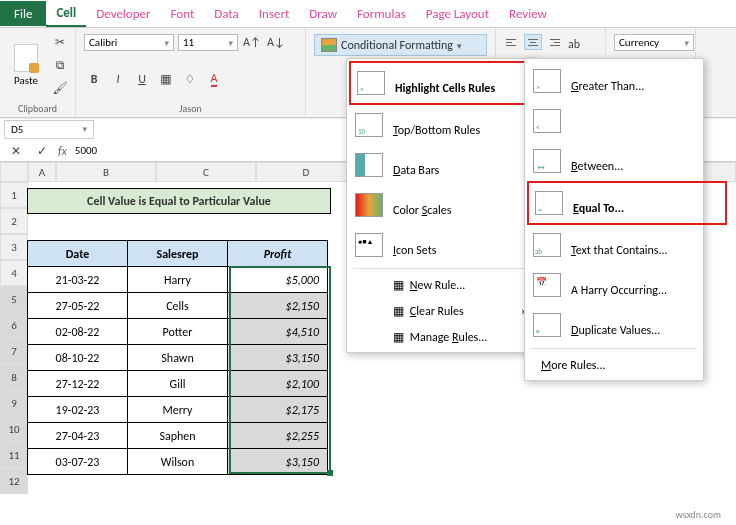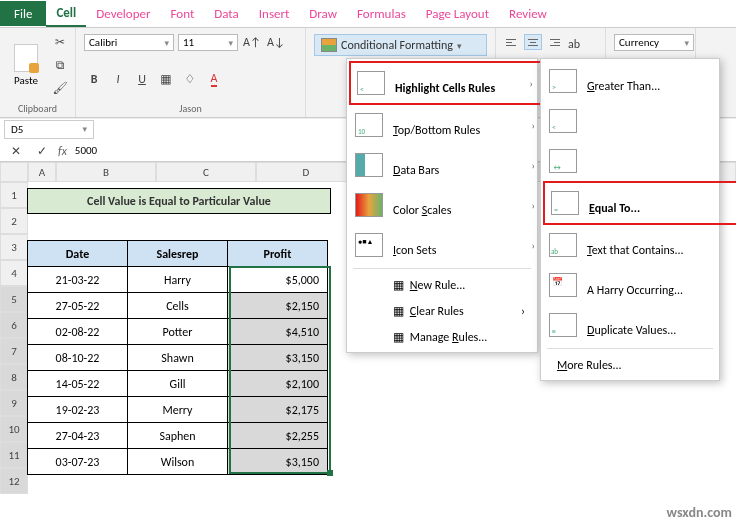--- a/index.html
+++ b/index.html
@@ -50,21 +50,21 @@
 
 
 .titlecell { position: absolute; top: 26px; left: 27px; width: 304px; height: 26px; background: #d9ead3; border: 1px solid #000; display: flex; align-items: center; justify-content: center; font-size: 12px; font-weight: 600; color: #333; }
 
 
 .dtable { position: absolute; top: 78px; left: 27px; border-collapse: collapse; }
 .dtable th, .dtable td { border: 1px solid #000; height: 26px; font-size: 12px; text-align: center; }
 .dtable th { background: #cfe2f3; font-weight: 600; }
 .dtable th:nth-child(1), .dtable td:nth-child(1) { width: 100px; }
 .dtable th:nth-child(2), .dtable td:nth-child(2) { width: 100px; }
-.dtable th:nth-child(3), .dtable td:nth-child(3) { width: 100px; }
+.dtable th:nth-child(3), .dtable td:nth-child(3) { width: 100px; font-style: italic; }
 .dtable td.p { background: #d9d9d9; text-align: right; padding-right: 8px; }
 .dtable td.p.first { background: #fff; }
 
 
 .sel-rect { position: absolute; border: 2px solid #217346; pointer-events: none; }
 .sel-rect::after { content: ""; position: absolute; right: -4px; bottom: -4px; width: 6px; height: 6px; background: #217346; }
 
 
 .menu { position: absolute; background: #fff; border: 1px solid #ccc; box-shadow: 2px 2px 8px rgba(0,0,0,.25); padding: 2px; font-size: 12px; }
 .menu-item { display: flex; align-items: center; gap: 10px; padding: 8px 14px 8px 6px; min-width: 200px; cursor: pointer; }
@@ -81,21 +81,21 @@
 .mic.eq::after { content: "="; position: absolute; bottom: 0; left: 2px; font-size: 8px; color: #4a7; }
 .mic.tc::after { content: "ab"; position: absolute; bottom: 0; left: 1px; font-size: 7px; color: #4a7; }
 .mic.da::after { content: "📅"; position: absolute; top: 2px; left: 2px; font-size: 9px; }
 .mic.dv::after { content: "≡"; position: absolute; bottom: 0; left: 2px; font-size: 8px; color: #4a7; }
 .menu-item .lbl { flex: 1; margin-top: 10px; }
 .menu-item .arrow { color: #666; font-size: 10px; }
 .menu-sep { height: 1px; background: #ddd; margin: 3px 4px; }
 .menu-txt { padding: 6px 10px 6px 44px; }
 u.acc{text-decoration: underline;}
 
-.watermark { position: absolute; bottom: 4px; right: 4px; font-size: 14px; color: #888; font-weight: bold; }
+.watermark { position: absolute; bottom: 4px; right: 15px; font-size: 10px; color: #888; }
 </style>
 </head>
 <body>
 
 <div class="tabrow">
   <div class="file">File</div>
   <div class="tab active">Cell</div>
   <div class="tab">Developer</div>
   <div class="tab">Font</div>
   <div class="tab">Data</div>
@@ -243,21 +243,21 @@
           <td>02-08-22</td>
           <td>Potter</td>
           <td class="p">$4,510</td>
         </tr>
         <tr>
           <td>08-10-22</td>
           <td>Shawn</td>
           <td class="p">$3,150</td>
         </tr>
         <tr>
-          <td>14-05-22</td>
+          <td>27-12-22</td>
           <td>Gill</td>
           <td class="p">$2,100</td>
         </tr>
         <tr>
           <td>19-02-23</td>
           <td>Merry</td>
           <td class="p">$2,175</td>
         </tr>
         <tr>
           <td>27-04-23</td>
@@ -300,30 +300,31 @@
     <div class="mic is"></div>
     <span class="lbl"><u class="acc">I</u>con Sets</span>
     <span class="arrow">›</span>
   </div>
   <div class="menu-sep"></div>
   <div class="menu-txt">▦ &nbsp;<u class="acc">N</u>ew Rule...</div>
   <div class="menu-txt">▦ &nbsp;<u class="acc">C</u>lear Rules<span style="float:right">›</span></div>
   <div class="menu-txt">▦ &nbsp;Manage <u class="acc">R</u>ules...</div>
 </div>
 
-<div class="menu" style="top:58px;left:540px;width:180px">
+<div class="menu" style="top:58px;left:524px;width:180px">
   <div class="menu-item">
     <div class="mic gt"></div>
     <span class="lbl"><u class="acc">G</u>reater Than...</span>
   </div>
   <div class="menu-item">
     <div class="mic lt"></div>
   </div>
   <div class="menu-item">
     <div class="mic bt"></div>
+    <span class="lbl"><u class="acc">B</u>etween...</span>
   </div>
   <div class="menu-item hl">
     <div class="mic eq"></div>
     <span class="lbl" style="font-weight:600"><u class="acc">E</u>qual To...</span>
   </div>
   <div class="menu-item">
     <div class="mic tc"></div>
     <span class="lbl"><u class="acc">T</u>ext that Contains...</span>
   </div>
   <div class="menu-item">

